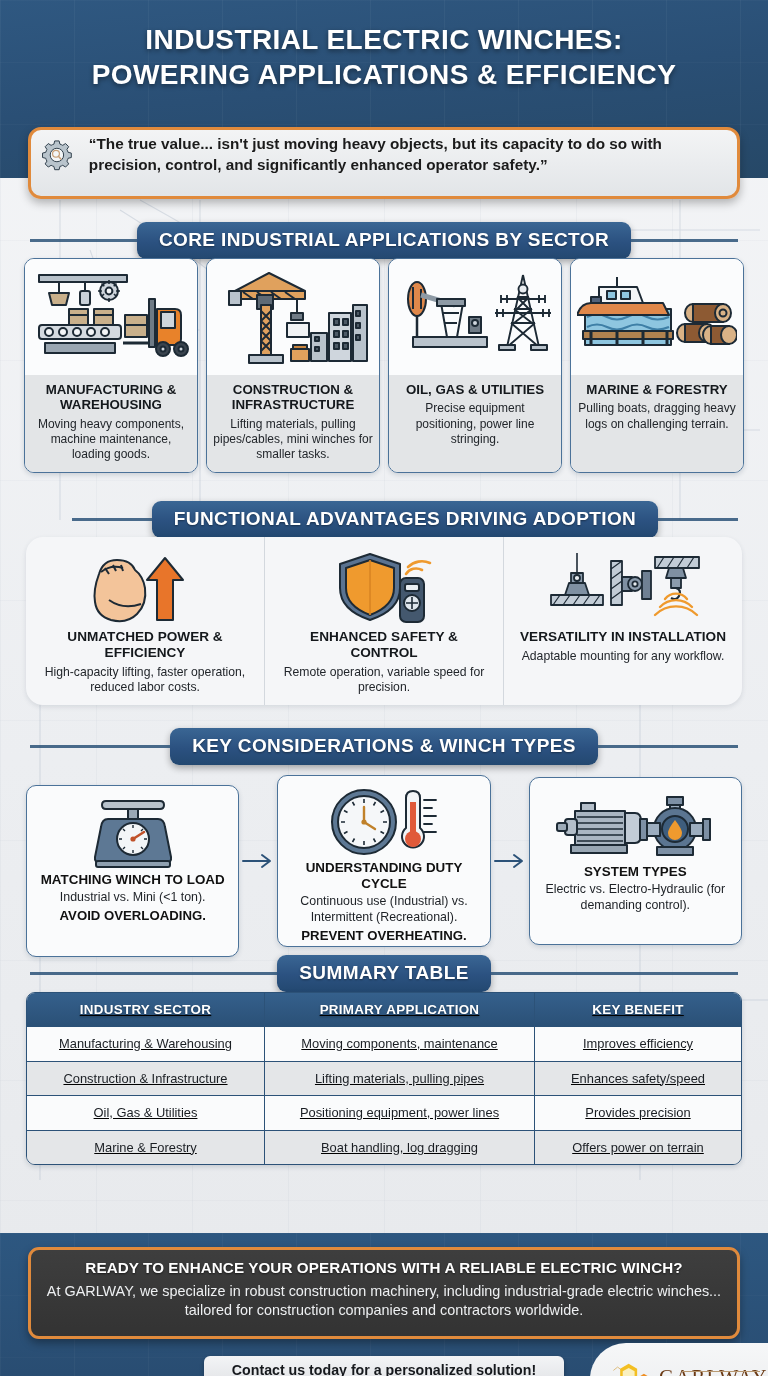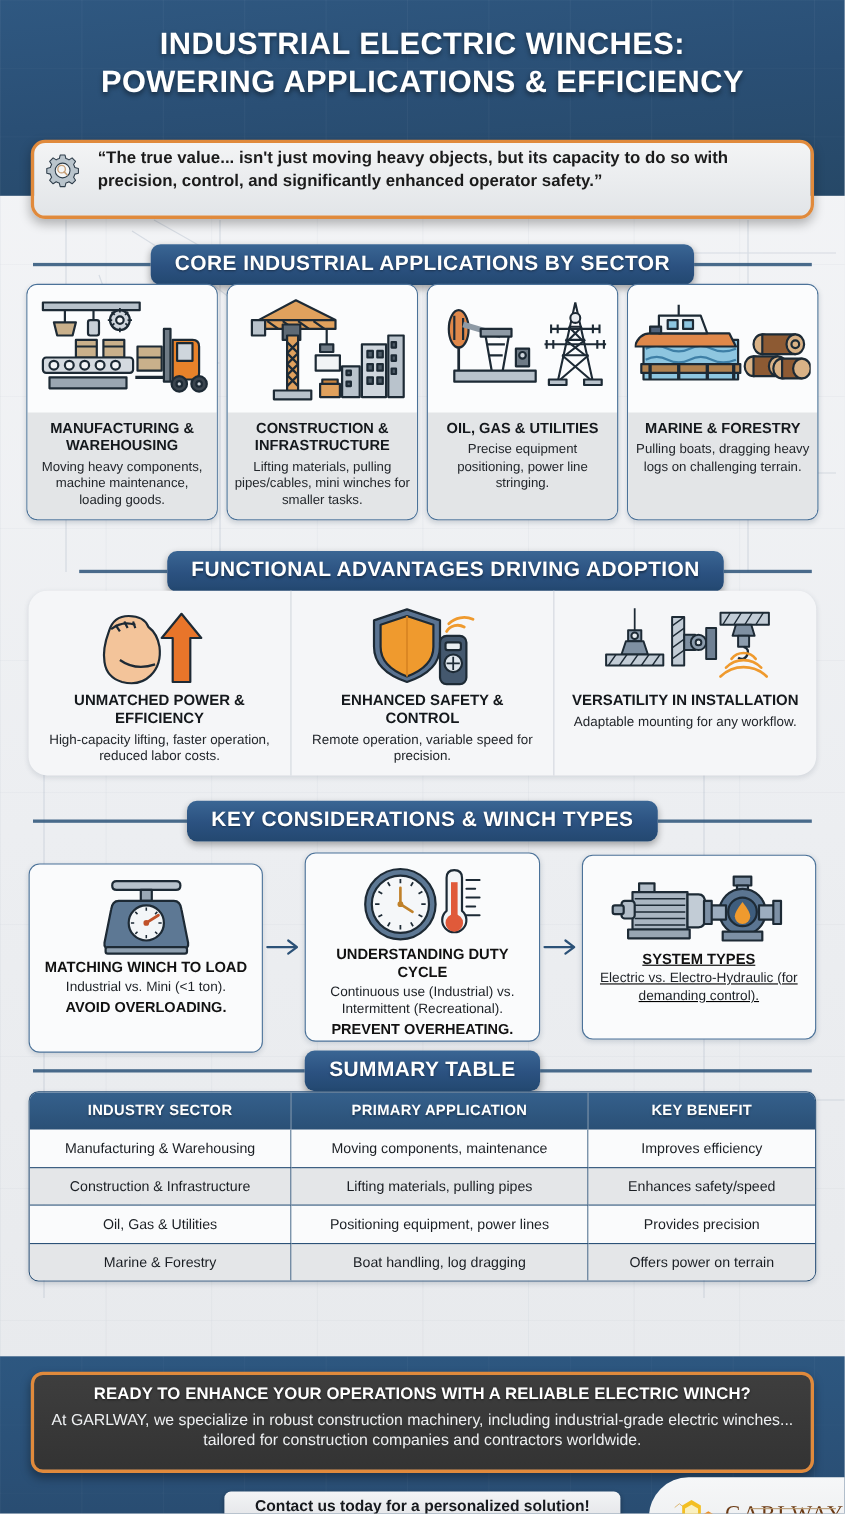--- a/index.html
+++ b/index.html
@@ -98,34 +98,34 @@
 
   
   .cons{ position:absolute; left:26px; top:765px; width:716px; display:flex; align-items:center; }
   .cbox{
     background:#fafbfc; border:1.6px solid #4b7299; border-radius:10px;
     padding:10px 8px 12px; text-align:center; box-shadow:0 2px 5px rgba(40,60,85,.16);
     display:flex; flex-direction:column; align-items:center;
   }
   .cbox.c1{ width:219px; height:172px;margin-top:20px; }
   .cbox.c2{ width:219px; height:172px; }
-  .cbox.c3{ width:219px; height:168px;text-decoration:underline; }
+  .cbox.c3{ width:219px; height:168px; }
   .cbox .art{ height:74px; display:flex; align-items:center; justify-content:center; }
   .cbox .ttl{ font-size:13.4px; font-weight:bold; color:#111; line-height:1.2; margin-top:2px; }
   .cbox .desc{ font-size:12.4px; color:#1d2126; line-height:1.28; margin-top:2px; }
   .cbox .warn{ font-size:13.2px; font-weight:bold; color:#111; margin-top:2px; }
   .arrow{ width:39px; display:flex; align-items:center; justify-content:center; }
 
   
   .tbl{
     position:absolute; left:26px; top:992px; width:716px;
     border:1.5px solid #2c5278; border-radius:9px; overflow:hidden;
     box-shadow:0 2px 5px rgba(40,60,85,.18);
   }
-  .trow{ display:flex; }
+  .trow{ display:flex;text-decoration:underline; }
   .thead .tc{
     background:linear-gradient(180deg,#31périod 0,#2c5278 100%);
     background:linear-gradient(180deg,#35608c 0%,#2a5076 100%);
     color:#fff; font-weight:bold; font-size:13.4px; letter-spacing:.3px;
     text-shadow:0 1px 2px rgba(0,0,0,.35);
   }
   .tc{
     padding:9px 6px; text-align:center; font-size:12.9px; color:#1a1e23;
     border-right:1.5px solid #2c5278; line-height:1.2;
     display:flex; align-items:center; justify-content:center;

